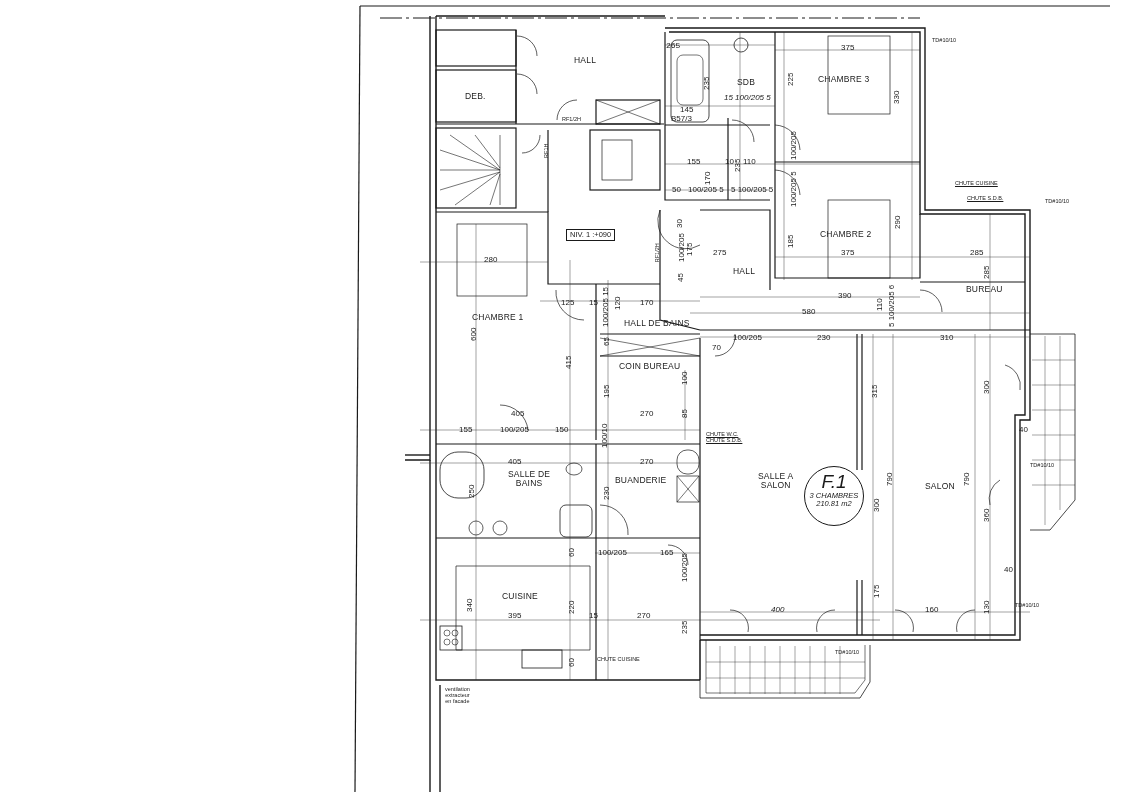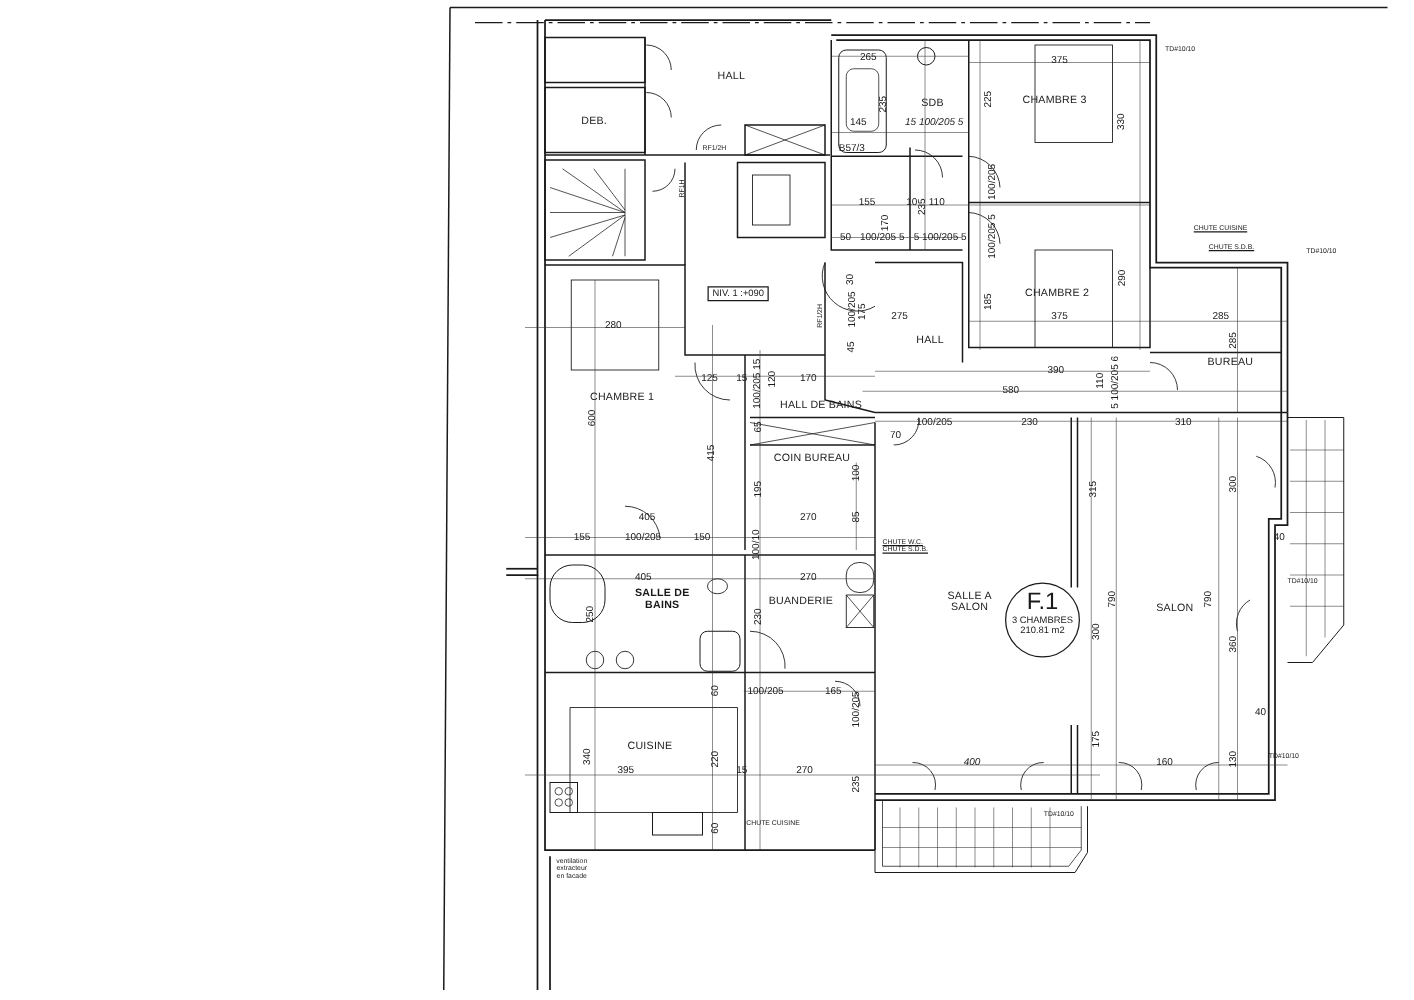--- a/index.html
+++ b/index.html
@@ -3,21 +3,21 @@
 <meta charset="utf-8">
 <style>
   html, body { margin:0; padding:0; background:#ffffff; }
   body { width:1131px; height:800px; position:relative; overflow:hidden; font-family:"Liberation Sans", sans-serif; color:#1a1a1a; }
   #plan { position:absolute; left:0; top:0; width:1131px; height:800px; }
   .lbl { position:absolute; font-size:8.5px; letter-spacing:0.2px; white-space:nowrap; color:#1a1a1a; line-height:1; }
   .dim { position:absolute; font-size:8px; white-space:nowrap; color:#1a1a1a; line-height:1; }
   .dim.v { transform:rotate(-90deg); transform-origin:left top; }
   .note { position:absolute; font-size:5.5px; white-space:nowrap; color:#1a1a1a; line-height:1; }
   .note.u { text-decoration:underline; }
-  .stamp { position:absolute; left:804px; top:466px; width:58px; height:58px; border:1.2px solid #1a1a1a; border-radius:50%; text-align:center; }
+  .stamp { position:absolute; left:804px; top:466px; width:58px; height:58px; border:1.2px solid #1a1a1a; border-radius:50%; text-align:center;font-style:italic; }
   .stamp .big { font-size:19px; line-height:20px; margin-top:5px; display:block; }
   .stamp .sm { font-size:7.5px; line-height:8px; display:block; }
   .niv { position:absolute; left:566px; top:229px; border:1px solid #1a1a1a; font-size:7.5px; padding:1px 3px; line-height:1; }
 </style>
 </head>
 <body>
 
 <svg id="plan" width="1131" height="800" viewBox="0 0 1131 800" xmlns="http://www.w3.org/2000/svg">
   <g fill="none" stroke="#1a1a1a" stroke-width="1">
 
@@ -205,21 +205,21 @@
 <div class="lbl" style="left:574px;top:56px;">HALL</div>
 <div class="lbl" style="left:465px;top:92px;">DEB.</div>
 <div class="lbl" style="left:737px;top:78px;">SDB</div>
 <div class="lbl" style="left:818px;top:75px;">CHAMBRE 3</div>
 <div class="lbl" style="left:820px;top:230px;">CHAMBRE 2</div>
 <div class="lbl" style="left:733px;top:267px;">HALL</div>
 <div class="lbl" style="left:966px;top:285px;">BUREAU</div>
 <div class="lbl" style="left:472px;top:313px;">CHAMBRE 1</div>
 <div class="lbl" style="left:624px;top:319px;">HALL DE BAINS</div>
 <div class="lbl" style="left:619px;top:362px;">COIN BUREAU</div>
-<div class="lbl" style="left:508px;top:470px;text-align:center;font-weight:bold;">
+<div class="lbl" style="left:508px;top:470px;text-align:center;">
   <span>SALLE DE</span><br>
   <span>BAINS</span>
 </div>
 <div class="lbl" style="left:615px;top:476px;">BUANDERIE</div>
 <div class="lbl" style="left:758px;top:472px;text-align:center;">
   <span>SALLE A</span><br>
   <span>SALON</span>
 </div>
 <div class="lbl" style="left:925px;top:482px;">SALON</div>
 <div class="lbl" style="left:502px;top:592px;">CUISINE</div>
@@ -244,23 +244,23 @@
 <div class="note u" style="left:967px;top:196px;">CHUTE S.D.B.</div>
 <div class="note u" style="left:706px;top:432px;">CHUTE W.C.</div>
 <div class="note u" style="left:706px;top:438px;">CHUTE S.D.B.</div>
 <div class="note" style="left:597px;top:657px;">CHUTE CUISINE</div>
 <div class="note" style="left:445px;top:686px;line-height:6px;text-align:center;">
   <span>ventilation</span><br>
   <span>extracteur</span><br>
   <span>en facade</span>
 </div>
 
-<div class="dim" style="left:688px;top:42px;">265</div>
+<div class="dim" style="left:666px;top:42px;font-family:Liberation Mono, monospace;">265</div>
 <div class="dim v" style="left:703px;top:90px;">235</div>
-<div class="dim" style="left:680px;top:94px;">145</div>
+<div class="dim" style="left:680px;top:106px;">145</div>
 <div class="dim" style="left:724px;top:94px;font-style:italic;">15 100/205 5</div>
 <div class="dim" style="left:841px;top:44px;">375</div>
 <div class="dim v" style="left:787px;top:86px;">225</div>
 <div class="dim v" style="left:893px;top:104px;">330</div>
 <div class="dim" style="left:687px;top:158px;">155</div>
 <div class="dim" style="left:725px;top:158px;">10</div>
 <div class="dim v" style="left:734px;top:172px;">235</div>
 <div class="dim" style="left:743px;top:158px;">110</div>
 <div class="dim v" style="left:704px;top:185px;">170</div>
 <div class="dim" style="left:672px;top:186px;">50</div>
@@ -318,18 +318,18 @@
 <div class="dim" style="left:1004px;top:566px;">40</div>
 <div class="dim v" style="left:873px;top:598px;">175</div>
 <div class="dim" style="left:771px;top:606px;font-style:italic;">400</div>
 <div class="dim" style="left:925px;top:606px;">160</div>
 <div class="dim v" style="left:983px;top:614px;">130</div>
 <div class="dim v" style="left:568px;top:557px;">60</div>
 <div class="dim" style="left:598px;top:549px;">100/205</div>
 <div class="dim" style="left:660px;top:549px;">165</div>
 <div class="dim v" style="left:681px;top:582px;">100/205</div>
 <div class="dim v" style="left:466px;top:612px;">340</div>
-<div class="dim" style="left:494px;top:612px;">395</div>
+<div class="dim" style="left:508px;top:612px;">395</div>
 <div class="dim v" style="left:568px;top:614px;">220</div>
 <div class="dim" style="left:589px;top:612px;">15</div>
 <div class="dim" style="left:637px;top:612px;">270</div>
 <div class="dim v" style="left:681px;top:634px;">235</div>
 <div class="dim v" style="left:568px;top:667px;">60</div>
 
 </body></html>

